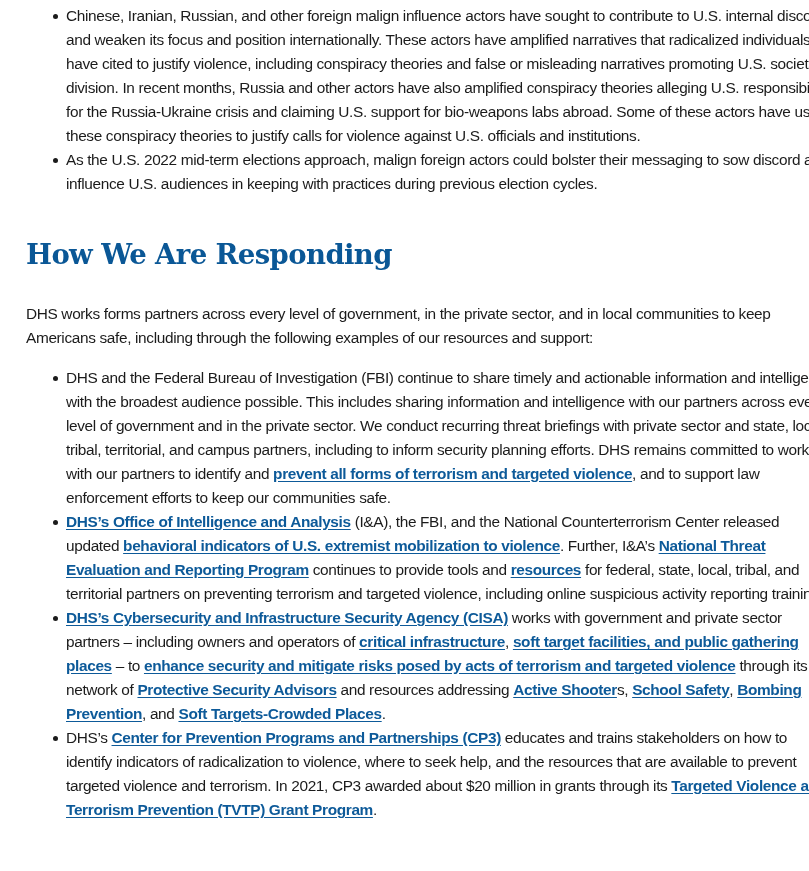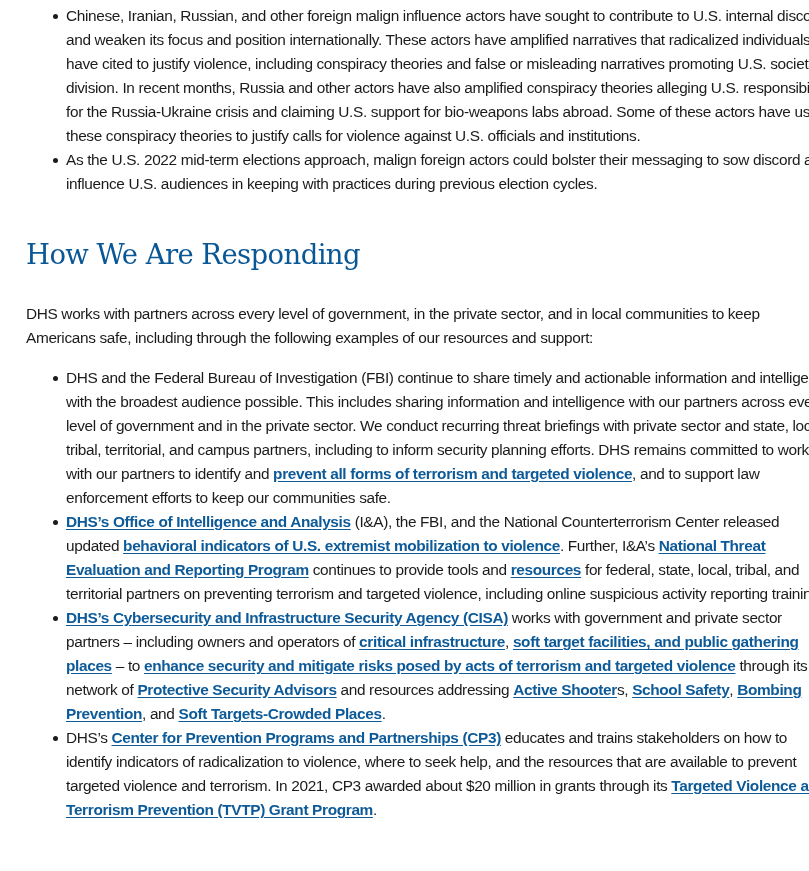--- a/index.html
+++ b/index.html
@@ -13,21 +13,21 @@
     ul.bullets li {
       position: relative; font-size: 15.4px; line-height: 24px; letter-spacing: -0.35px;
     }
     ul.bullets li::before {
       content: ""; position: absolute; left: -13px; top: 10px;
       width: 5px; height: 5px; border-radius: 50%; background: #1b1b1b;
     }
     .list-top { position: absolute; top: 4px; left: 0; width: 770px; }
     h2.section-title {
       position: absolute; top: 238px; left: 0; margin: 0;
-      font-family: "DejaVu Serif", serif; font-weight: normal;
+      font-family: "DejaVu Serif", serif; font-weight: bold;
       font-size: 27.5px; letter-spacing: -0.6px; color: #0b5394; color: #0a5796;
     }
     p.intro {
       position: absolute; top: 302px; left: 0; margin: 0; width: 770px;
       font-size: 15.4px; line-height: 24px; letter-spacing: -0.35px;
     }
     .list-bottom { position: absolute; top: 366px; left: 0; width: 770px; }
     a.link { color: #005ea2; text-decoration: underline; text-underline-offset: 2px; color: #0d5a99; font-weight: bold; }
   </style>
 </head>
@@ -35,21 +35,21 @@
 
 <div class="content">
 
   <ul class="bullets list-top">
     <li><span>Chinese, Iranian, Russian, and other foreign malign influence actors have sought to contribute to U.S. internal discord and weaken its focus and position internationally.  These actors have amplified narratives that radicalized individuals have cited to justify violence, including conspiracy theories and false or misleading narratives promoting U.S. societal division.  In recent months, Russia and other actors have also amplified conspiracy theories alleging U.S. responsibility for the Russia-Ukraine crisis and claiming U.S. support for bio-weapons labs abroad.  Some of these actors have used these conspiracy theories to justify calls for violence against U.S. officials and institutions.</span></li>
     <li><span>As the U.S. 2022 mid-term elections approach, malign foreign actors could bolster their messaging to sow discord and influence U.S. audiences in keeping with practices during previous election cycles.</span></li>
   </ul>
 
   <h2 class="section-title">How We Are Responding</h2>
 
-  <p class="intro">DHS works with partners across every level of government, in the private sector, and in local communities to keep Americans safe, including through the following examples of our resources and support:</p>
+  <p class="intro">DHS works forms partners across every level of government, in the private sector, and in local communities to keep Americans safe, including through the following examples of our resources and support:</p>
 
   <ul class="bullets list-bottom">
     <li>
       <span>DHS and the Federal Bureau of Investigation (FBI) continue to share timely and actionable information and intelligence with the broadest audience possible.  This includes sharing information and intelligence with our partners across every level of government and in the private sector.  We conduct recurring threat briefings with private sector and state, local, tribal, territorial, and campus partners, including to inform security planning efforts.  DHS remains committed to working with our partners to identify and </span><a class="link" href="#">prevent all forms of terrorism and targeted violence</a><span>, and to support law enforcement efforts to keep our communities safe.</span>
     </li>
     <li>
       <a class="link" href="#">DHS’s Office of Intelligence and Analysis</a><span> (I&amp;A), the FBI, and the National Counterterrorism Center released updated </span><a class="link" href="#">behavioral indicators of U.S. extremist mobilization to violence</a><span>.  Further, I&amp;A’s </span><a class="link" href="#">National Threat Evaluation and Reporting Program</a><span> continues to provide tools and </span><a class="link" href="#">resources</a><span> for federal, state, local, tribal, and territorial partners on preventing terrorism and targeted violence, including online suspicious activity reporting training.</span>
     </li>
     <li>
       <a class="link" href="#">DHS’s Cybersecurity and Infrastructure Security Agency (CISA)</a><span> works with government and private sector partners – including owners and operators of </span><a class="link" href="#">critical infrastructure</a><span>, </span><a class="link" href="#">soft target facilities, and public gathering places</a><span> – to </span><a class="link" href="#">enhance security and mitigate risks posed by acts of terrorism and targeted violence</a><span> through its network of </span><a class="link" href="#">Protective Security Advisors</a><span> and resources addressing </span><a class="link" href="#">Active Shooter</a><span>s, </span><a class="link" href="#">School Safety</a><span>, </span><a class="link" href="#">Bombing Prevention</a><span>, and </span><a class="link" href="#">Soft Targets-Crowded Places</a><span>.</span>

